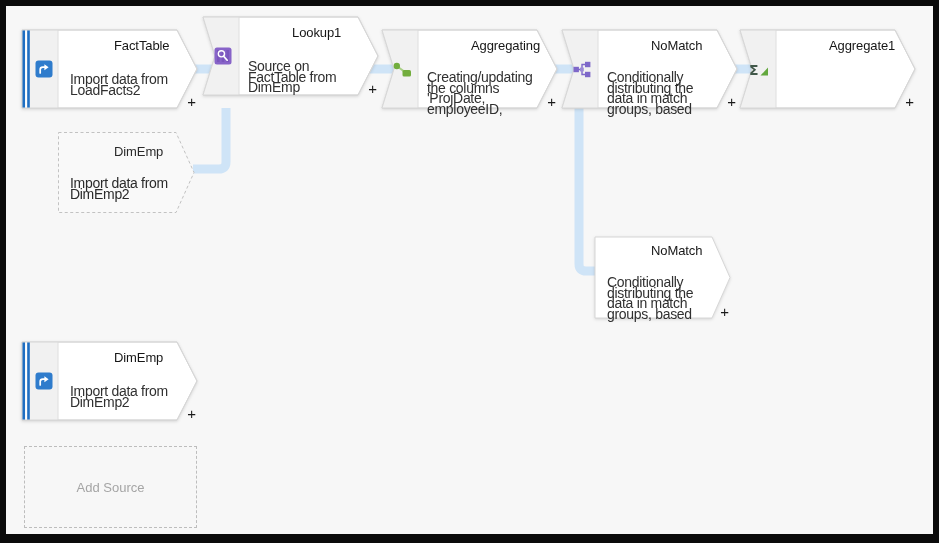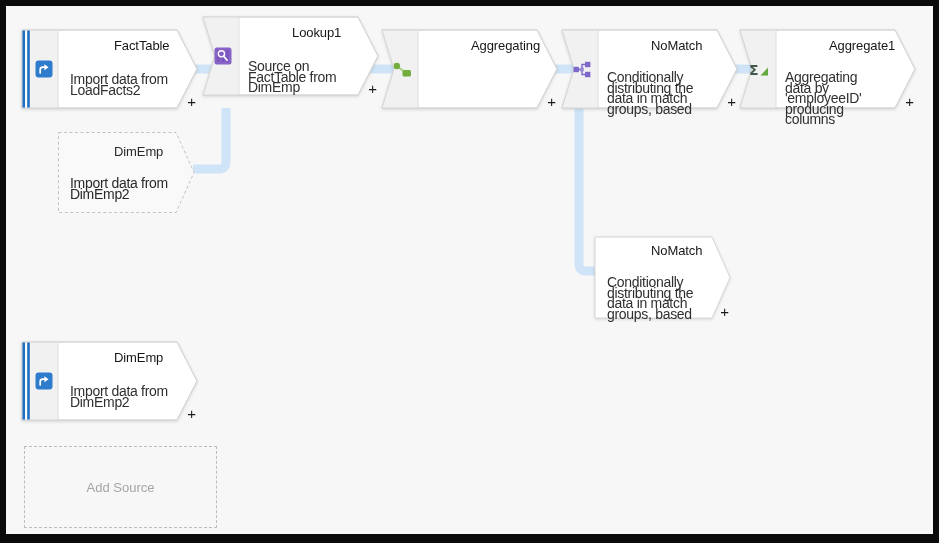--- a/index.html
+++ b/index.html
@@ -12,21 +12,21 @@
   .connectors{position:absolute;left:0;top:0;z-index:1;}
   .node{position:absolute;z-index:2;}
   .node svg.shape{position:absolute;left:0;top:0;overflow:visible;
     filter:drop-shadow(0 1px 1.5px rgba(0,0,0,0.13));}
   .node .icon{position:absolute;line-height:0;}
   .node .title{position:absolute;font-size:13px;color:#161616;letter-spacing:-0.1px;white-space:nowrap;margin-left:44px;}
   .node .desc{position:absolute;font-size:14px;line-height:10.5px;color:#303030;letter-spacing:-0.3px;}
   .node .plus{position:absolute;right:1px;bottom:-2px;font-size:15px;color:#1a1a1a;cursor:pointer;}
   .ghost .title,.ghost .desc{color:#2a2a2a;}
   .addsource{
-    position:absolute;left:24px;top:446px;width:193px;height:82px;box-sizing:border-box;
+    position:absolute;left:24px;top:446px;width:173px;height:82px;box-sizing:border-box;
     border:1px dashed #bdbdbd;display:flex;align-items:center;justify-content:center;
     color:#a5a5a5;font-size:13px;z-index:2;cursor:pointer;background:transparent;
   }
 </style>
 </head>
 <body>
 
 <div class="stage">
 
   <svg class="connectors" width="939" height="543">
@@ -92,20 +92,21 @@
       <polygon points="0,0 155,0 175,39 155,78 0,78 12,39" fill="none" stroke="#d6d6d6" stroke-width="1"></polygon>
     </svg>
     <span class="icon" style="left:11px;top:32px">
       <svg width="19" height="15" viewBox="0 0 19 15">
         <path d="M5 5 L12 10" stroke="#a8cf85" stroke-width="2"></path>
         <circle cx="3.8" cy="4" r="3.2" fill="#72ad3d"></circle>
         <rect x="9.5" y="8" width="8.5" height="6.5" rx="1.6" fill="#72ad3d"></rect>
       </svg>
     </span>
     <div class="title" style="left:45px;top:8px">Aggregating</div>
+    <div class="desc" style="left:45px;top:42px;width:112px">Creating/updating the columns 'ProjDate, employeeID,</div>
     <div class="plus">+</div>
   </div>
 
   <div class="node" style="left:562px;top:30px;width:175px;height:78px">
     <svg class="shape" width="175" height="78">
       <polygon points="0,0 155,0 175,39 155,78 0,78 12,39" fill="#ffffff" stroke="#d6d6d6" stroke-width="1"></polygon>
       <polygon points="0,0 36,0 36,78 0,78 12,39" fill="#f1f1f1"></polygon>
       <line x1="36" y1="0" x2="36" y2="78" stroke="#dedede" stroke-width="1"></line>
       <polygon points="0,0 155,0 175,39 155,78 0,78 12,39" fill="none" stroke="#d6d6d6" stroke-width="1"></polygon>
     </svg>
@@ -130,21 +131,20 @@
       <line x1="36" y1="0" x2="36" y2="78" stroke="#dedede" stroke-width="1"></line>
       <polygon points="0,0 155,0 175,39 155,78 0,78 12,39" fill="none" stroke="#d6d6d6" stroke-width="1"></polygon>
     </svg>
     <span class="icon" style="left:9px;top:31px">
       <svg width="20" height="16" viewBox="0 0 20 16">
         <text x="0" y="13.5" font-family="DejaVu Sans, sans-serif" font-size="14" font-weight="bold" fill="#41584a">Σ</text>
         <path d="M11.5 14.5 L19 14.5 L19 6.5 Z" fill="#63a83e"></path>
       </svg>
     </span>
     <div class="title" style="left:45px;top:8px">Aggregate1</div>
-    <div class="desc" style="left:45px;top:42px;width:96px">Aggregating data by 'employeeID' producing columns</div>
     <div class="plus">+</div>
   </div>
 
   <div class="node ghost" style="left:58px;top:132px;width:137px;height:81px">
     <svg class="shape" width="137" height="81" style="filter:none">
       <polygon points="0.5,0.5 118,0.5 136,40.5 118,80.5 0.5,80.5" fill="#f9f9f9" stroke="#c2c2c2" stroke-width="1" stroke-dasharray="3,2.5"></polygon>
     </svg>
     <div class="title" style="left:12px;top:12px">DimEmp</div>
     <div class="desc" style="left:12px;top:46px;width:100px">Import data from DimEmp2</div>
   </div>

